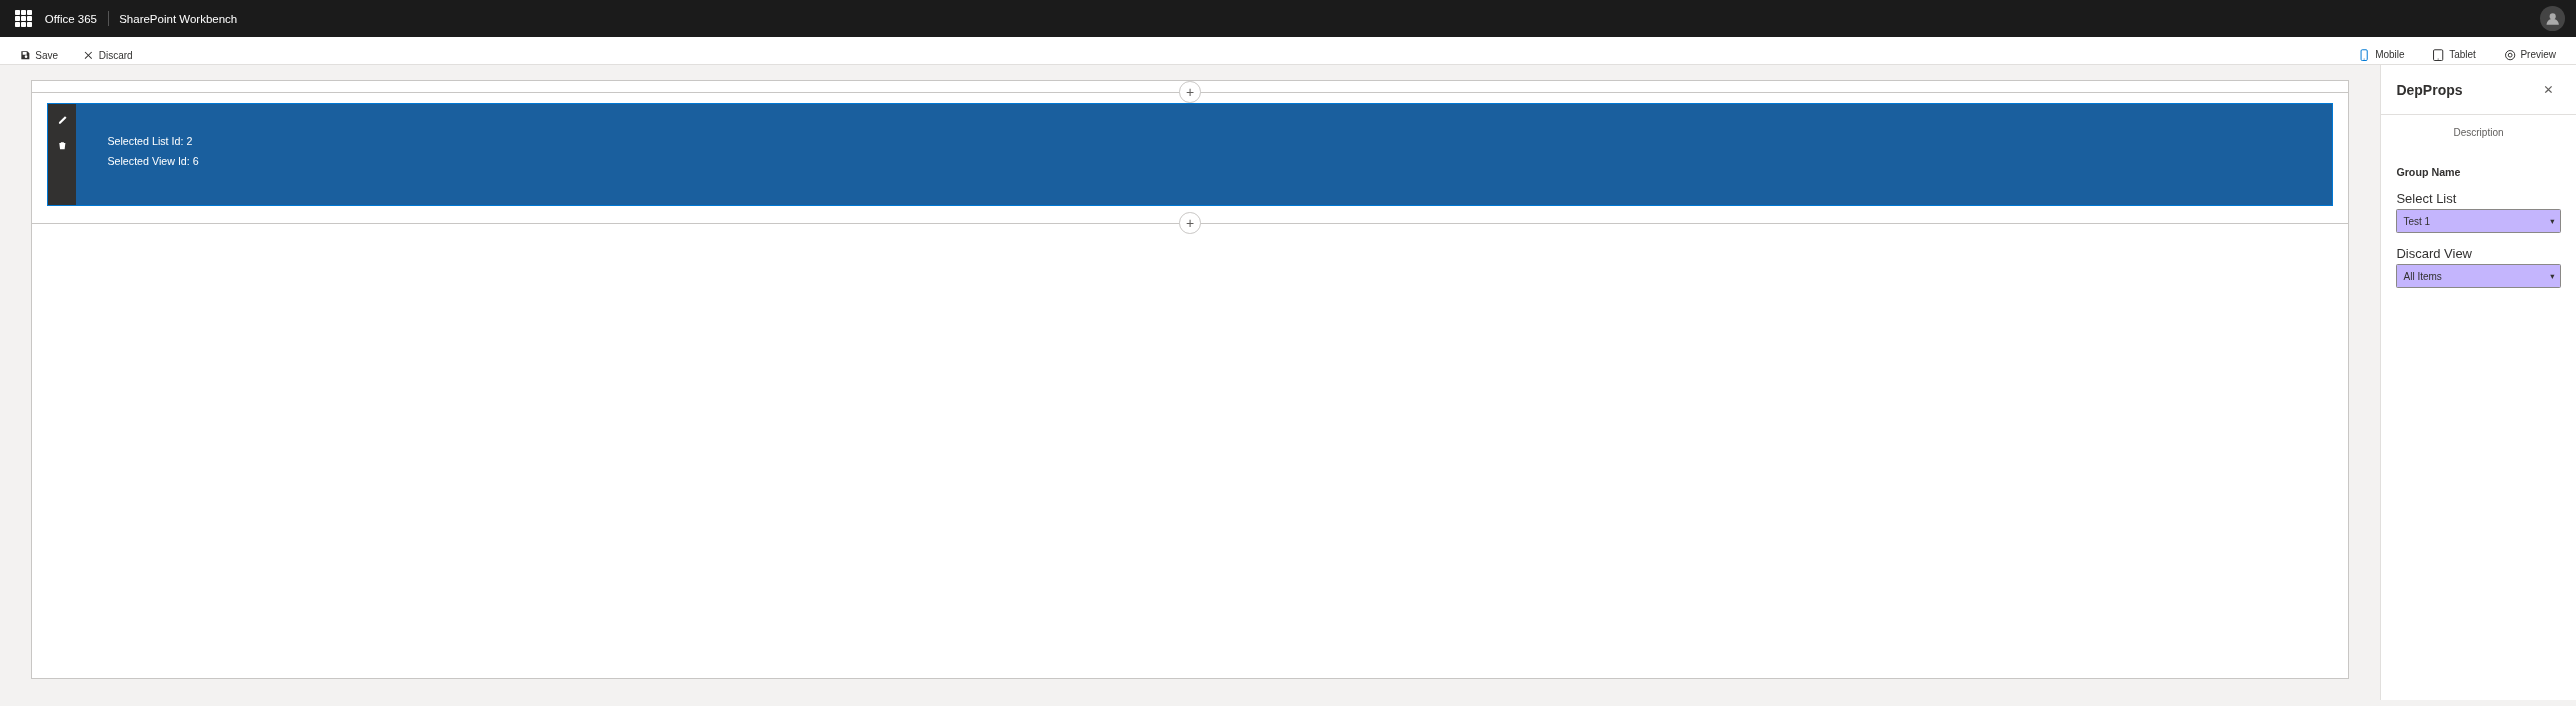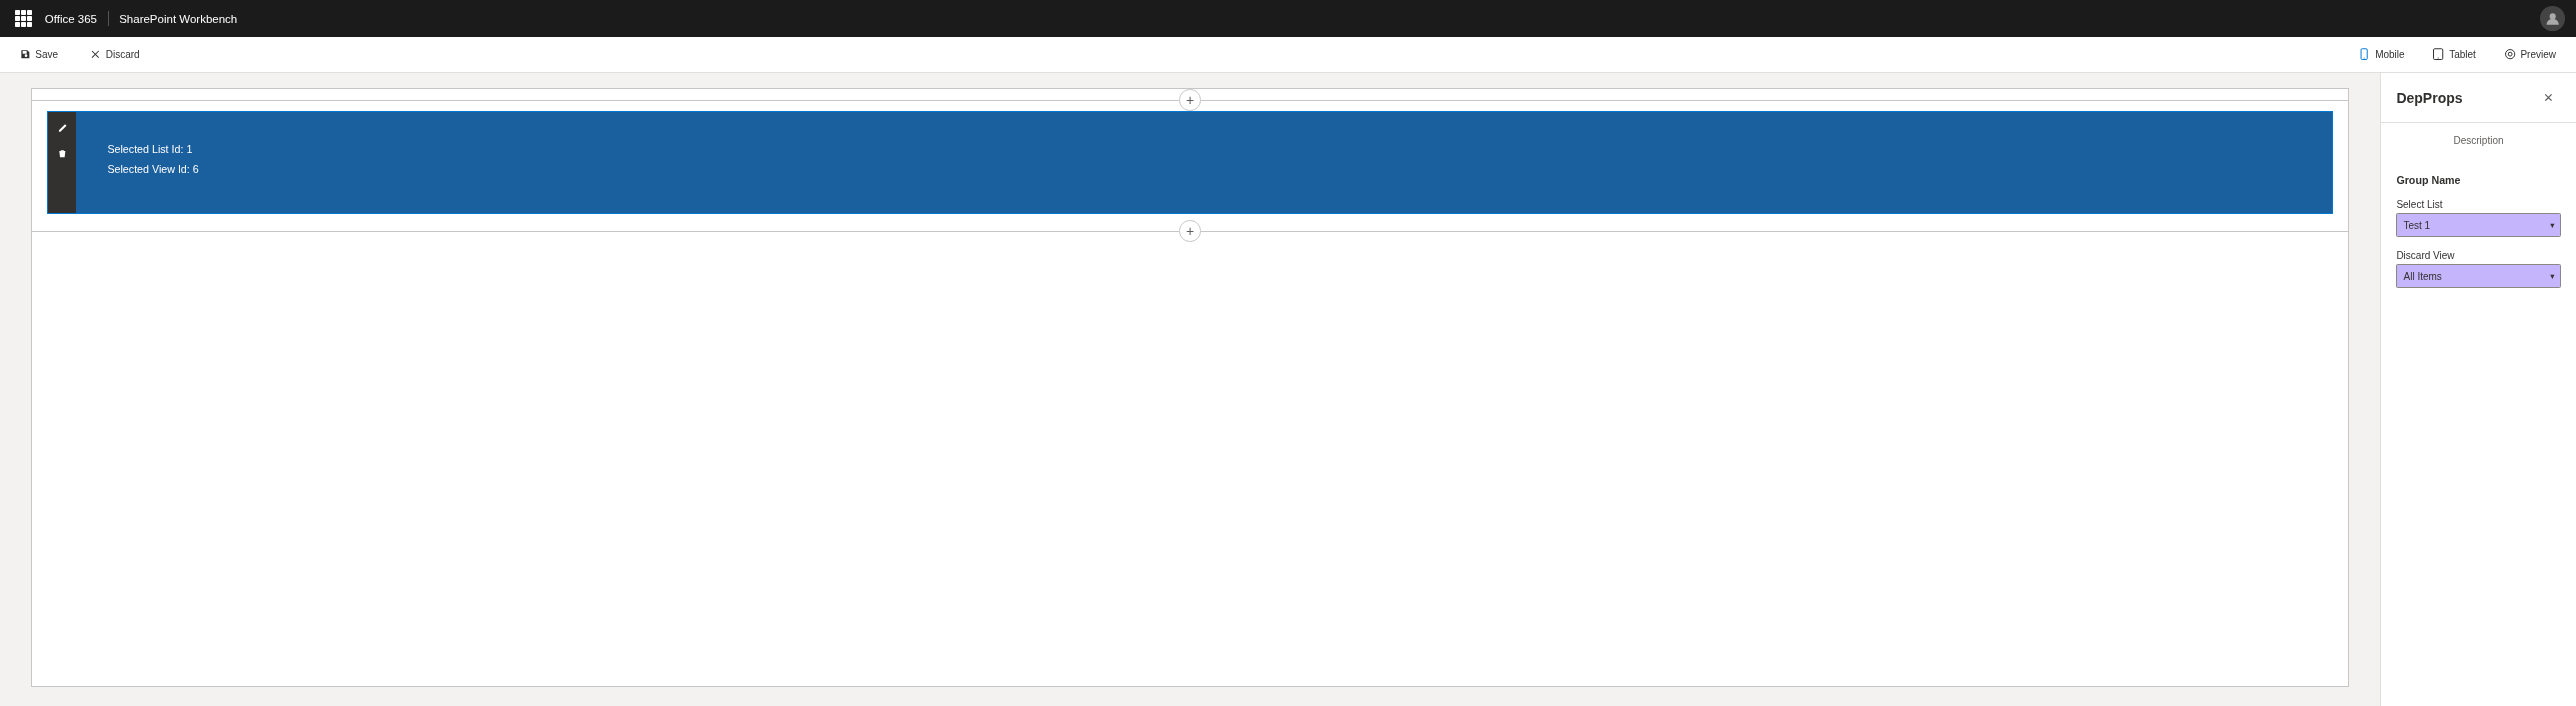--- a/index.html
+++ b/index.html
@@ -60,26 +60,26 @@
       display: flex;
       align-items: center;
       justify-content: center;
       color: #ccc;
       font-size: 14px;
     }
 
     
     .toolbar {
       display: flex;
-      align-items: center;
+      align-items: flex-end;
       background: #fff;
-      height: 36px;
+      height: 28px;
       padding: 0 12.3px;
       border-bottom: 0.8px solid #e1dfdd;
-      gap: 17px;
+      gap: 10px;
     }
     .toolbar-btn {
       display: flex;
       align-items: center;
       gap: 4.6px;
       padding: 3.1px 7.7px;
       font-size: 10px;
       color: #323130;
       cursor: pointer;
       border: none;
@@ -252,21 +252,21 @@
     .group-name-label {
       font-size: 10.7px;
       font-weight: 700;
       color: #323130;
       margin-bottom: 12.3px;
     }
     .form-field {
       margin-bottom: 12.3px;
     }
     .form-label {
-      font-size: 10px;
+      font-size: 13px;
       color: #323130;
       margin-bottom: 3.1px;
       display: block;
     }
     .select-wrapper {
       position: relative;
     }
     .select-wrapper select {
       width: 100%;
       height: 24.6px;
@@ -377,21 +377,21 @@
               <path d="M10.5 1.5L12.5 3.5L4.5 11.5H2.5V9.5L10.5 1.5Z"></path>
             </svg>
           </div>
           <div class="webpart-ctrl-btn">
             <svg width="10.7" height="10.7" viewBox="0 0 14 14" fill="white">
               <path d="M2 4h10M5 4V3h4v1M3 4l1 8h6l1-8"></path>
             </svg>
           </div>
         </div>
         <div class="webpart-body">
-          <div class="webpart-text">Selected List Id: 1</div>
+          <div class="webpart-text">Selected List Id: 2</div>
           <div class="webpart-text">Selected View Id: 6</div>
         </div>
       </div>
 
       <div class="add-zone" style="margin-top: 6.1px;">
         <div class="add-zone-line"></div>
         <div class="add-zone-btn">
           <span>+</span>
         </div>
       </div>

